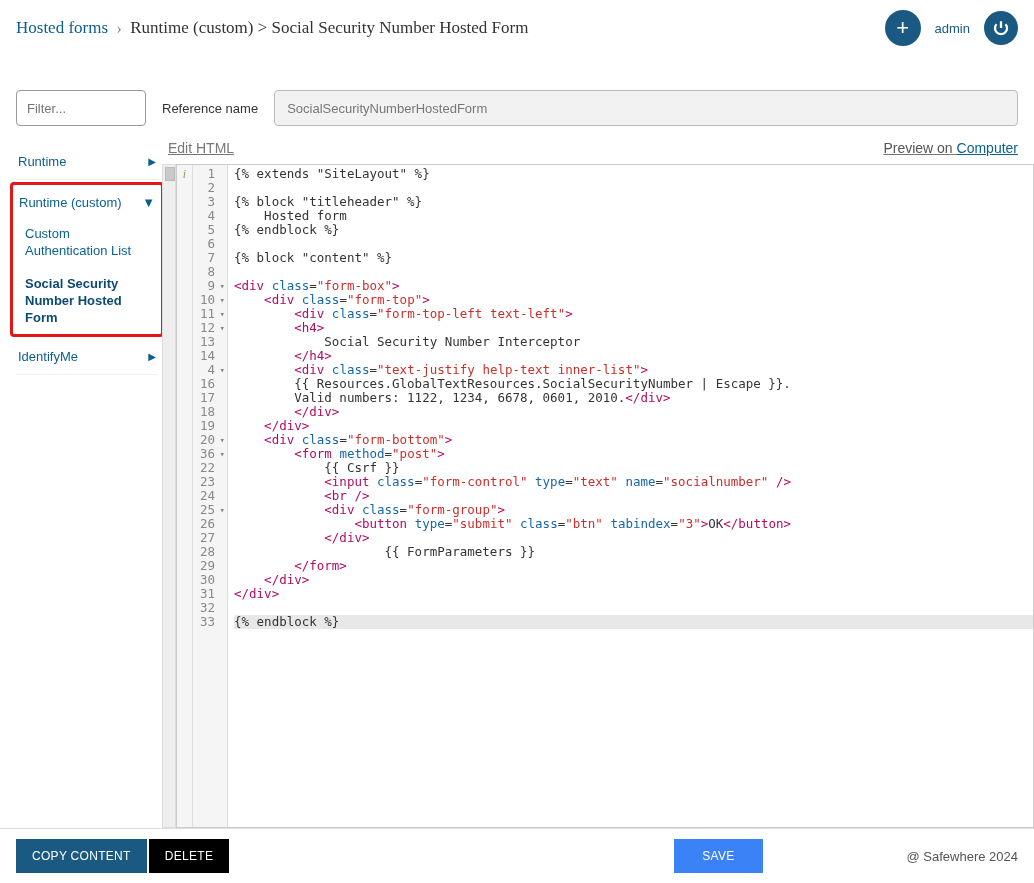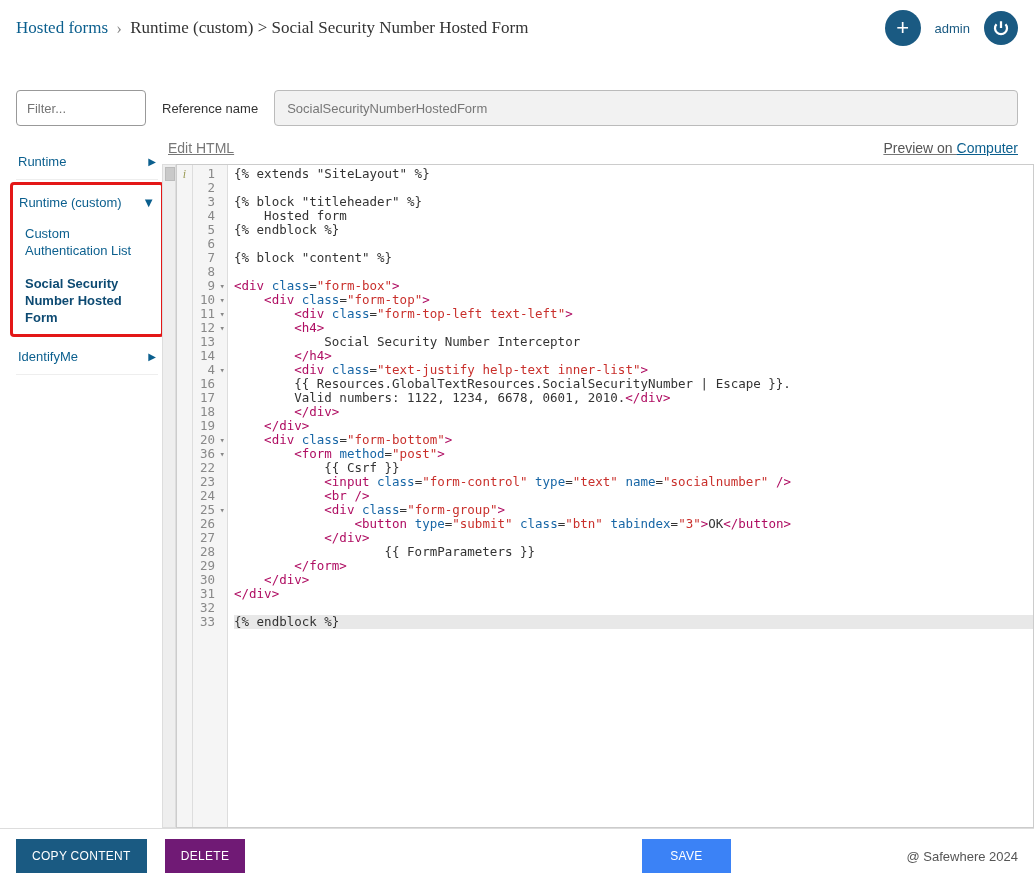--- a/index.html
+++ b/index.html
@@ -219,32 +219,32 @@
   .code .row.hi { background:#e8e8e8; }
   .t-tag { color:#af0d62; }
   .t-attr { color:#1766a6; }
   .t-str { color:#c9302c; }
   
   .footer {
     border-top:1px solid #ddd;
     display:flex;
     align-items:center;
     padding: 10px 16px;
-    gap:18px;
+    gap:2px;
   }
   .btn {
     border:none;
     color:#fff;
     font-size:12px;
     padding: 10px 16px;
     letter-spacing:.3px;
     cursor:pointer;
   }
   .btn-copy { background:#1a5a82; }
-  .btn-delete { background:#701a75; }
+  .btn-delete { background:#000000; }
   .btn-save { background:#3b82f6; padding:10px 28px; }
   .footer-spacer { flex:1; }
   .footer-copy { color:#555; font-size:13px; }
 </style>
 </head>
 <body>
 
 <div class="app">
 
   <div class="header">

